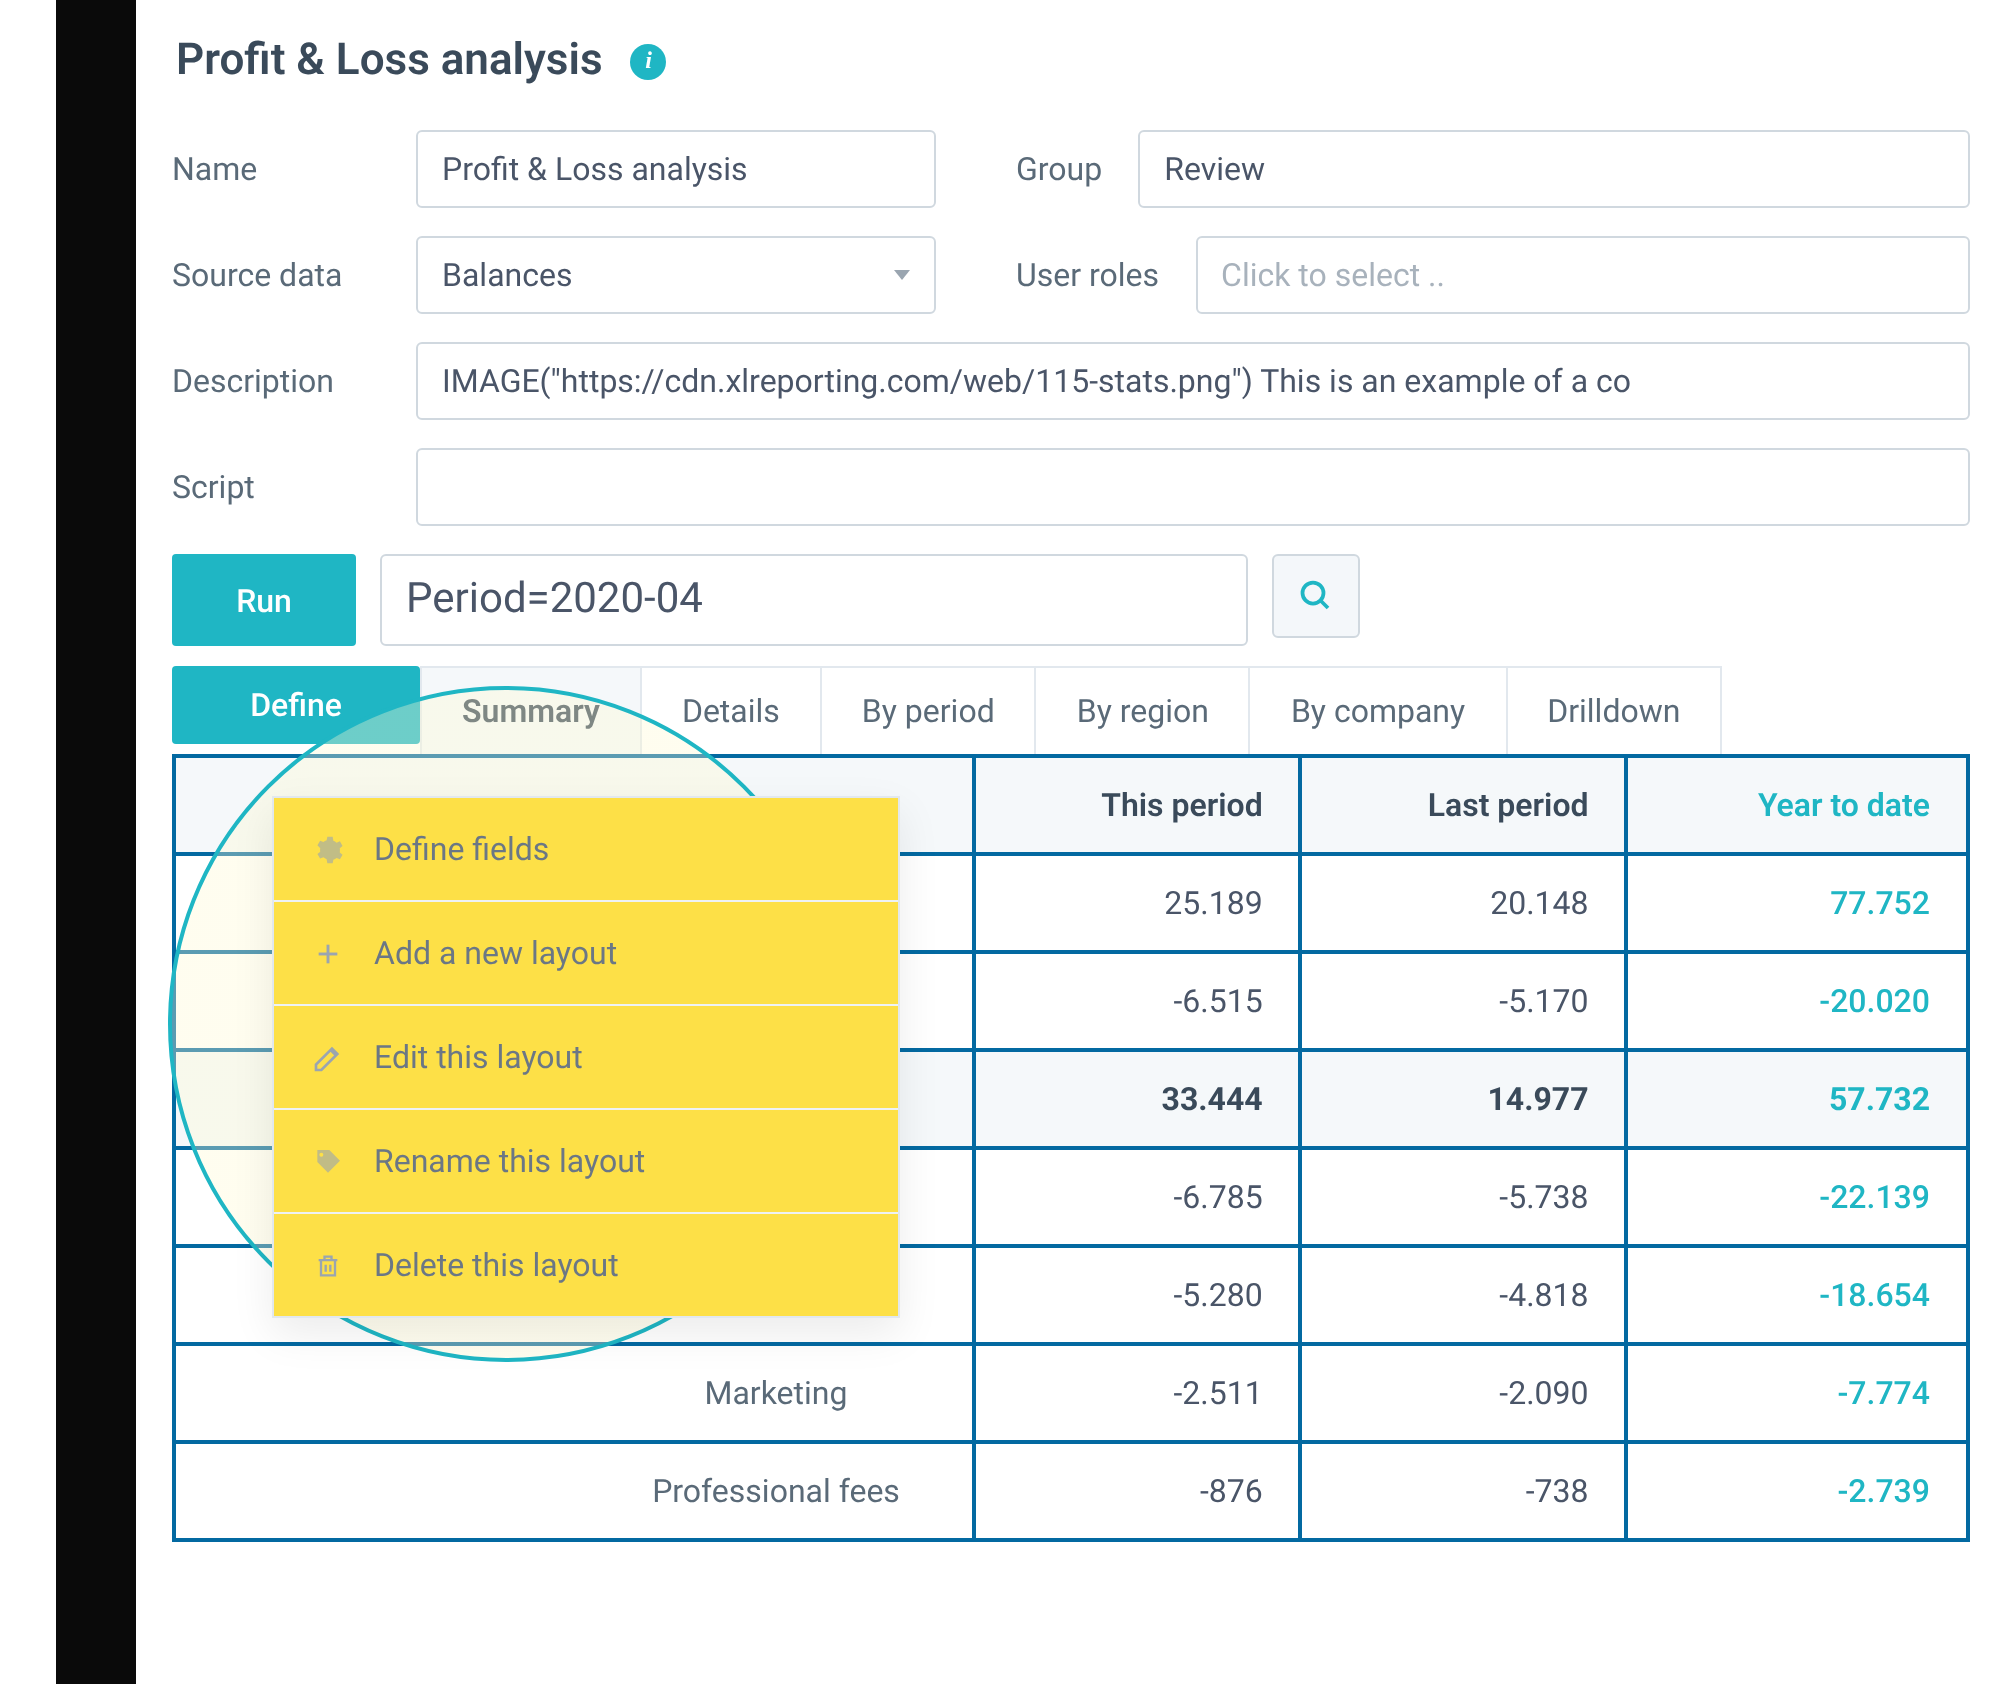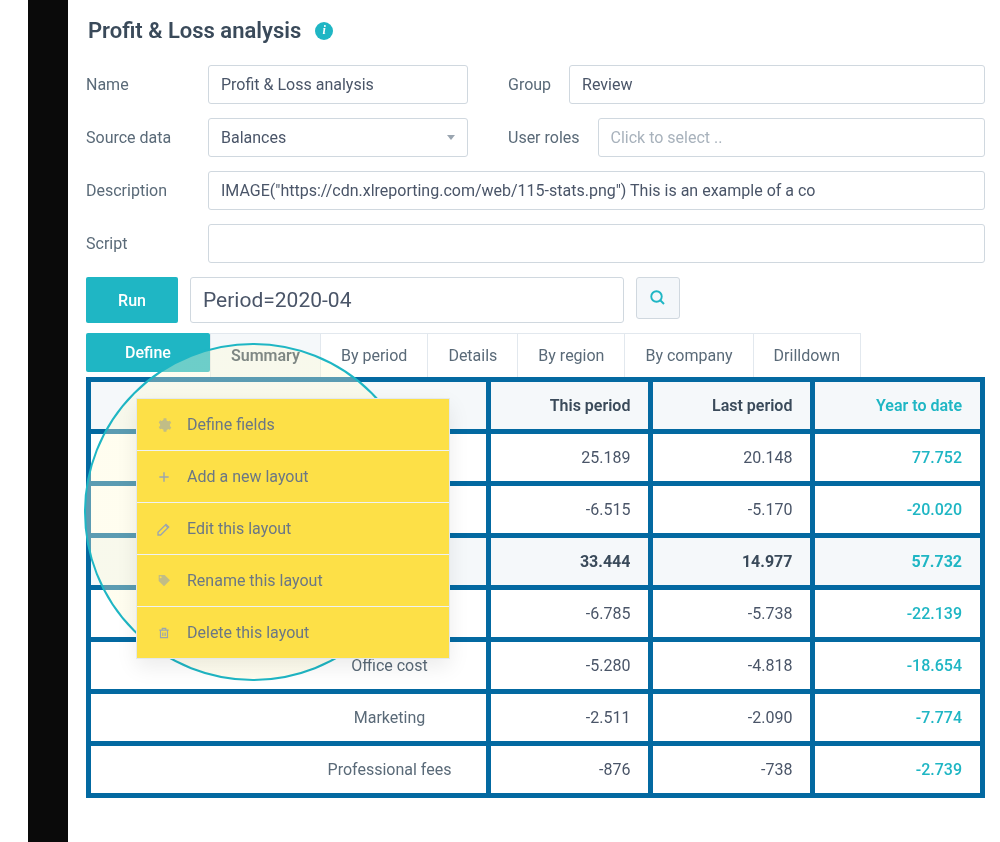--- a/index.html
+++ b/index.html
@@ -155,21 +155,21 @@
 .tab.active {
   background: #f5f8fa;
   font-weight: 600;
   color: #3a4a5a;
 }
 .data-table {
   width: 100%;
   border-collapse: collapse;
 }
 .data-table th, .data-table td {
-  border: 5px solid #0369a1;
+  border: 2px solid #0369a1;
   padding: 14px 18px;
   text-align: right;
   font-size: 16px;
 }
 .data-table th {
   background: #f5f8fa;
   font-weight: 600;
   color: #3a4a5a;
 }
 .data-table th.first { width: 400px; text-align: left; }
@@ -266,22 +266,22 @@
       </svg>
     </div>
   </div>
 
   <div class="tabs-row">
     <div class="define-wrap">
       <button class="btn btn-define" style="width:100%;">Define</button>
     </div>
     <div class="tabs">
       <div class="tab active">Summary</div>
+      <div class="tab">Details</div>
       <div class="tab">By period</div>
-      <div class="tab">Details</div>
       <div class="tab">By region</div>
       <div class="tab">By company</div>
       <div class="tab">Drilldown</div>
     </div>
   </div>
 
   <table class="data-table">
     <thead>
       <tr>
         <th class="first"></th>

